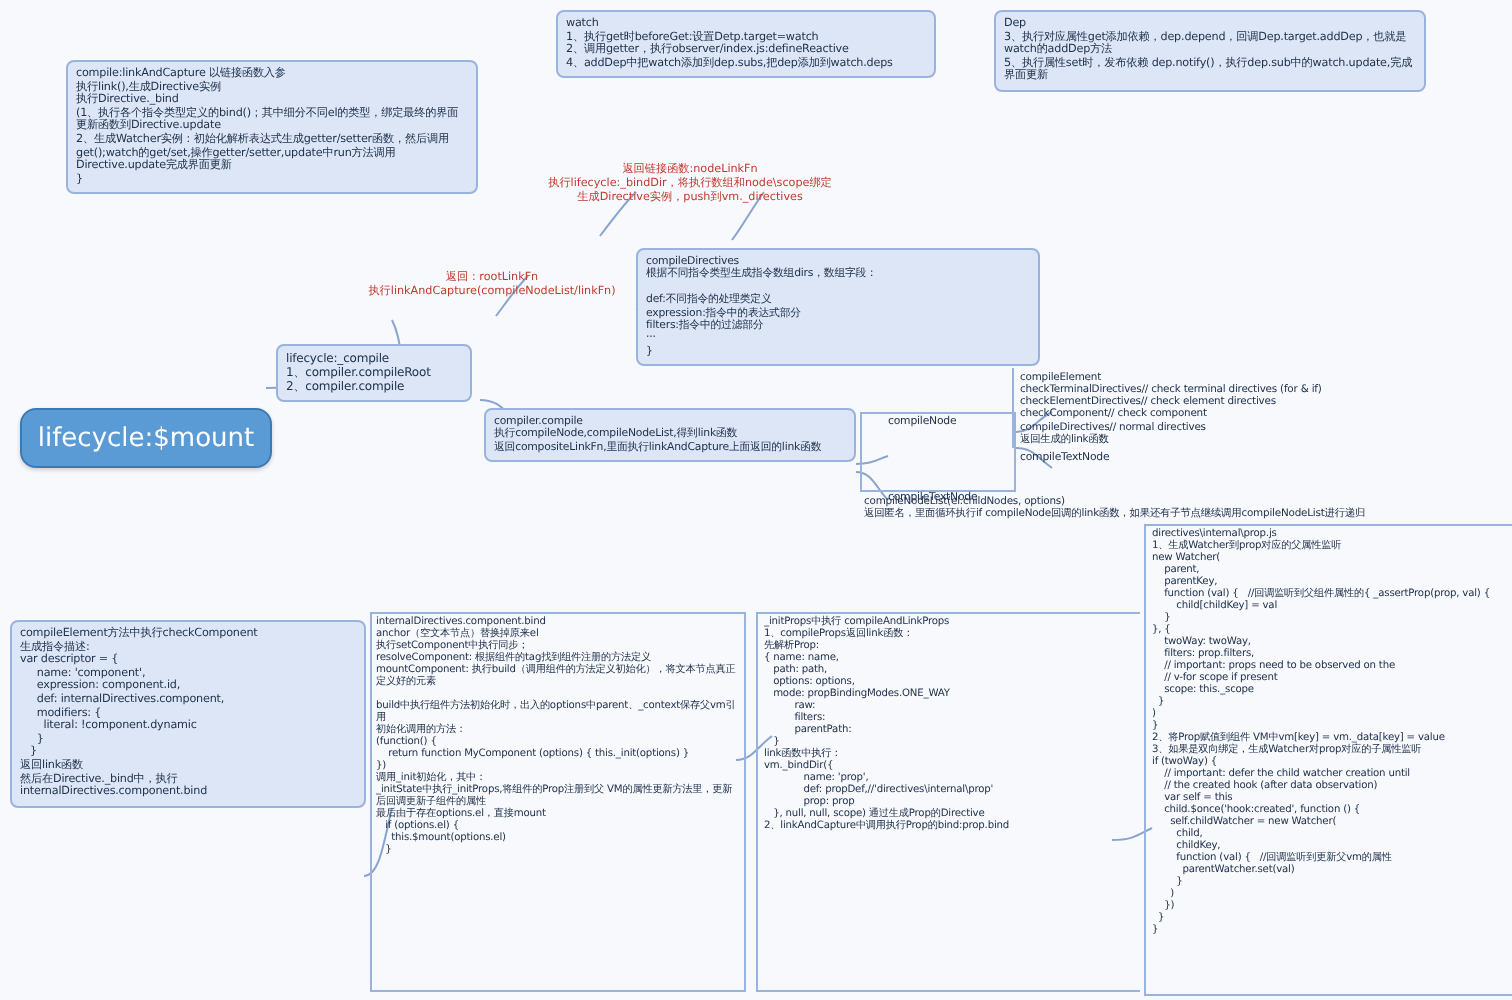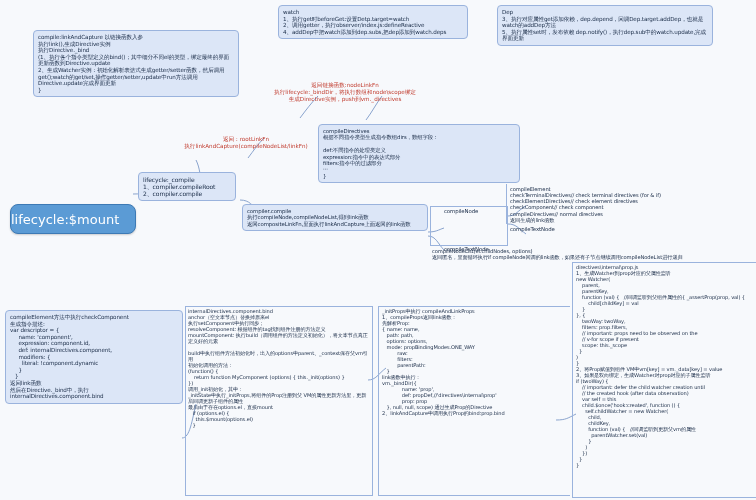--- a/index.html
+++ b/index.html
@@ -27,21 +27,21 @@
   }
   .node.plain{
     background:transparent;border:none;border-radius:0;padding:0;
   }
   .root{
     position:absolute;
     background:#5b9bd5;
     border:1px solid #3d7ab5;
     border-radius:8px;
     color:#ffffff;
-    display:flex;align-items:center;justify-content:flex-start;
+    display:flex;align-items:center;justify-content:center;
     font-size:13px;
     box-shadow:0 1px 2px rgba(0,0,0,.18);
   }
   .red{
     position:absolute;
     color:#c0392b;
     white-space:pre-wrap;
     text-align:center;
     line-height:1.25;
   }

